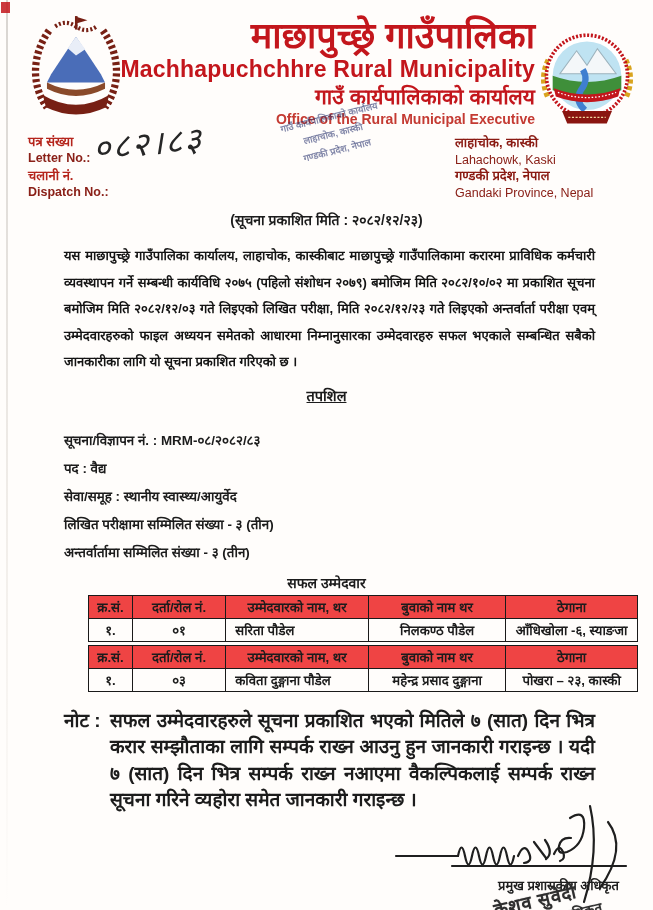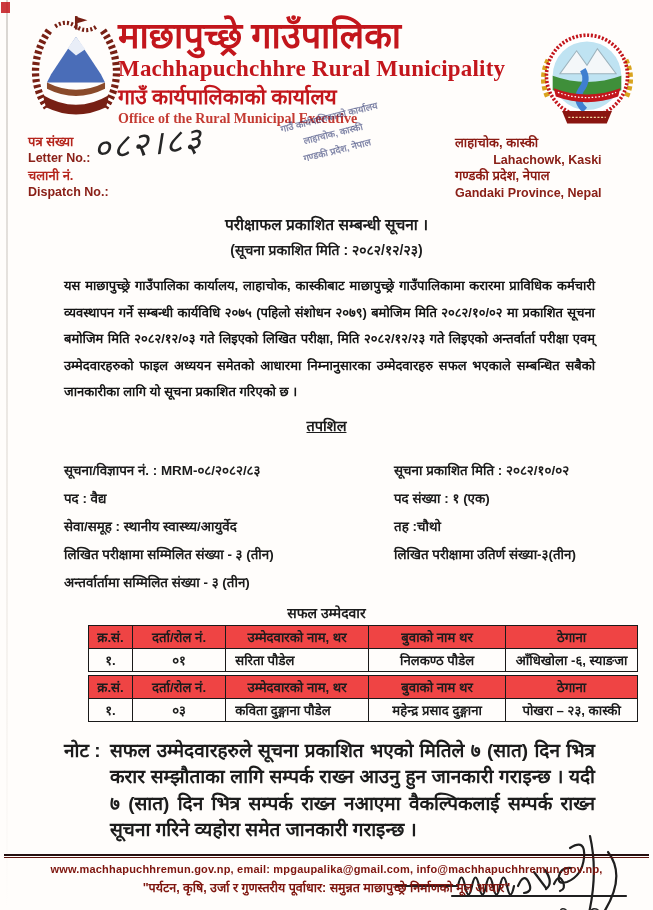--- a/index.html
+++ b/index.html
@@ -13,40 +13,40 @@
   .edge-shadow { position:absolute; left:6px; top:0; bottom:0; width:2px;
     background:linear-gradient(#b9b4ae, #e7e2dc 60%, transparent); opacity:.55; }
   .corner-mark { position:absolute; left:1px; top:2px; width:9px; height:11px;
     background:#c3161c; opacity:.85; }
 
   
   .header { position:relative; height:205px; }
   .emblem { position:absolute; }
   .emblem.left  { left:24px;  top:14px; width:104px; height:112px; }
   .emblem.right { right:14px; top:26px; width:104px; height:112px; }
-  .head-center { position:absolute; left:118px; right:118px; top:16px; text-align:left;font-family:Liberation Serif, serif; }
+  .head-center { position:absolute; left:118px; right:118px; top:16px; text-align:right; }
   .t-np  { font-size:36px; line-height:40px; font-weight:700; color:#c3161c; }
   .t-en  { font-size:23px; line-height:26px; font-weight:700; color:#c3161c; letter-spacing:.2px; }
   .t-np2 { font-size:21px; line-height:26px; font-weight:700; color:#c3161c; margin-top:2px; }
   .t-en2 { font-size:14px; line-height:18px; font-weight:700; color:#c43a32; }
 
   .stamp-faint { position:absolute; left:248px; top:108px; width:170px;
     transform:rotate(-14deg); text-align:center; color:rgba(42,52,110,.58);
     font-size:9.5px; font-weight:700; line-height:17px; pointer-events:none; }
 
   .letter-block { position:absolute; left:28px; top:133px; font-size:12.5px; line-height:17px; }
   .lab-np { color:#b5251c; font-weight:700; font-size:13px; }
   .lab-en { color:#8a2018; font-weight:700; }
   .handwritten { position:absolute; left:93px; top:120px; font-size:33px;
     font-family:"DejaVu Serif",serif; font-style:italic; color:#262626;
     transform:rotate(-5deg); letter-spacing:2px; }
 
   .address-block { position:absolute; left:455px; top:135px; font-size:12.5px; line-height:16.5px; }
   .addr-np { color:#8a1a12; font-weight:700; font-size:13px; }
-  .addr-en { color:#8a2018; font-weight:700;text-align:right; }
+  .addr-en { color:#8a2018; font-weight:400; }
 
   
   .notice-title { text-align:center; font-weight:700; font-size:15.5px; margin-top:8px; }
   .notice-date  { text-align:center; font-weight:700; font-size:14px; margin-top:5px; }
   .body-para { margin:14px 58px 0 64px; font-size:13px; font-weight:700;
     line-height:26.5px; text-align:justify; color:#141414; }
   .details-heading { text-align:center; font-weight:700; font-size:14.5px;
     text-decoration:underline; margin-top:9px; }
 
   .details { display:flex; margin:22px 40px 0 64px; font-size:13.4px; font-weight:700; }
@@ -146,40 +146,33 @@
     <div class="handwritten">०८२।८३</div>
 
     <div class="address-block">
       <div class="addr-np">लाहाचोक, कास्की</div>
       <div class="addr-en">Lahachowk, Kaski</div>
       <div class="addr-np">गण्डकी प्रदेश, नेपाल</div>
       <div class="addr-en">Gandaki Province, Nepal</div>
     </div>
   </div>
 
-  <div class="notice-title">परीक्षाफल प्रकाशित सम्बन्धी सूचना ।</div>
   <div class="notice-date">(सूचना प्रकाशित मिति : २०८२/१२/२३)</div>
 
   <p class="body-para">यस माछापुच्छ्रे गाउँपालिका कार्यालय, लाहाचोक, कास्कीबाट माछापुच्छ्रे गाउँपालिकामा करारमा प्राविधिक कर्मचारी व्यवस्थापन गर्ने सम्बन्धी कार्यविधि २०७५ (पहिलो संशोधन २०७९) बमोजिम मिति २०८२/१०/०२ मा प्रकाशित सूचना बमोजिम मिति २०८२/१२/०३ गते लिइएको लिखित परीक्षा, मिति २०८२/१२/२३ गते लिइएको अन्तर्वार्ता परीक्षा एवम् उम्मेदवारहरुको फाइल अध्ययन समेतको आधारमा निम्नानुसारका उम्मेदवारहरु सफल भएकाले सम्बन्धित सबैको जानकारीका लागि यो सूचना प्रकाशित गरिएको छ ।</p>
 
   <div class="details-heading">तपशिल</div>
 
   <div class="details">
     <ul class="col-l">
       <li>सूचना/विज्ञापन नं. : MRM-०८/२०८२/८३</li>
       <li>पद : वैद्य</li>
       <li>सेवा/समूह : स्थानीय स्वास्थ्य/आयुर्वेद</li>
       <li>लिखित परीक्षामा सम्मिलित संख्या - ३ (तीन)</li>
       <li>अन्तर्वार्तामा सम्मिलित संख्या - ३ (तीन)</li>
-    </ul>
-    <ul class="col-r">
-      <li>सूचना प्रकाशित मिति : २०८२/१०/०२</li>
-      <li>पद संख्या : १ (एक)</li>
-      <li>तह :चौथो</li>
-      <li>लिखित परीक्षामा उतिर्ण संख्या-३(तीन)</li>
     </ul>
   </div>
 
   <div class="tbl-title">सफल उम्मेदवार</div>
   <table>
     <colgroup>
         <col class="c1">
         <col class="c2">
         <col class="c3">
         <col class="c4">
@@ -248,19 +241,13 @@
         <path d="M58,70 H232"></path>
       </g>
     </svg>
     <div class="sig-printed">प्रमुख प्रशासकीय अधिकृत</div>
     <div class="sig-stamp">
       <div class="nm">केशव सुवेदी</div>
       <div class="tt">प्रमुख प्रशासकीय अधिकृत</div>
     </div>
   </div>
 
-  <div class="footer">
-    <div class="rule1"></div>
-    <div class="rule2"></div>
-    <div class="f-contact">www.machhapuchhremun.gov.np,  email: mpgaupalika@gmail.com, info@machhapuchhremun.gov.np,</div>
-    <div class="f-slogan">"पर्यटन, कृषि, उर्जा र गुणस्तरीय पूर्वाधार: समुन्नत माछापुच्छ्रे निर्माणको मूल आधार"</div>
-  </div>
 </div>
 
 </body></html>

